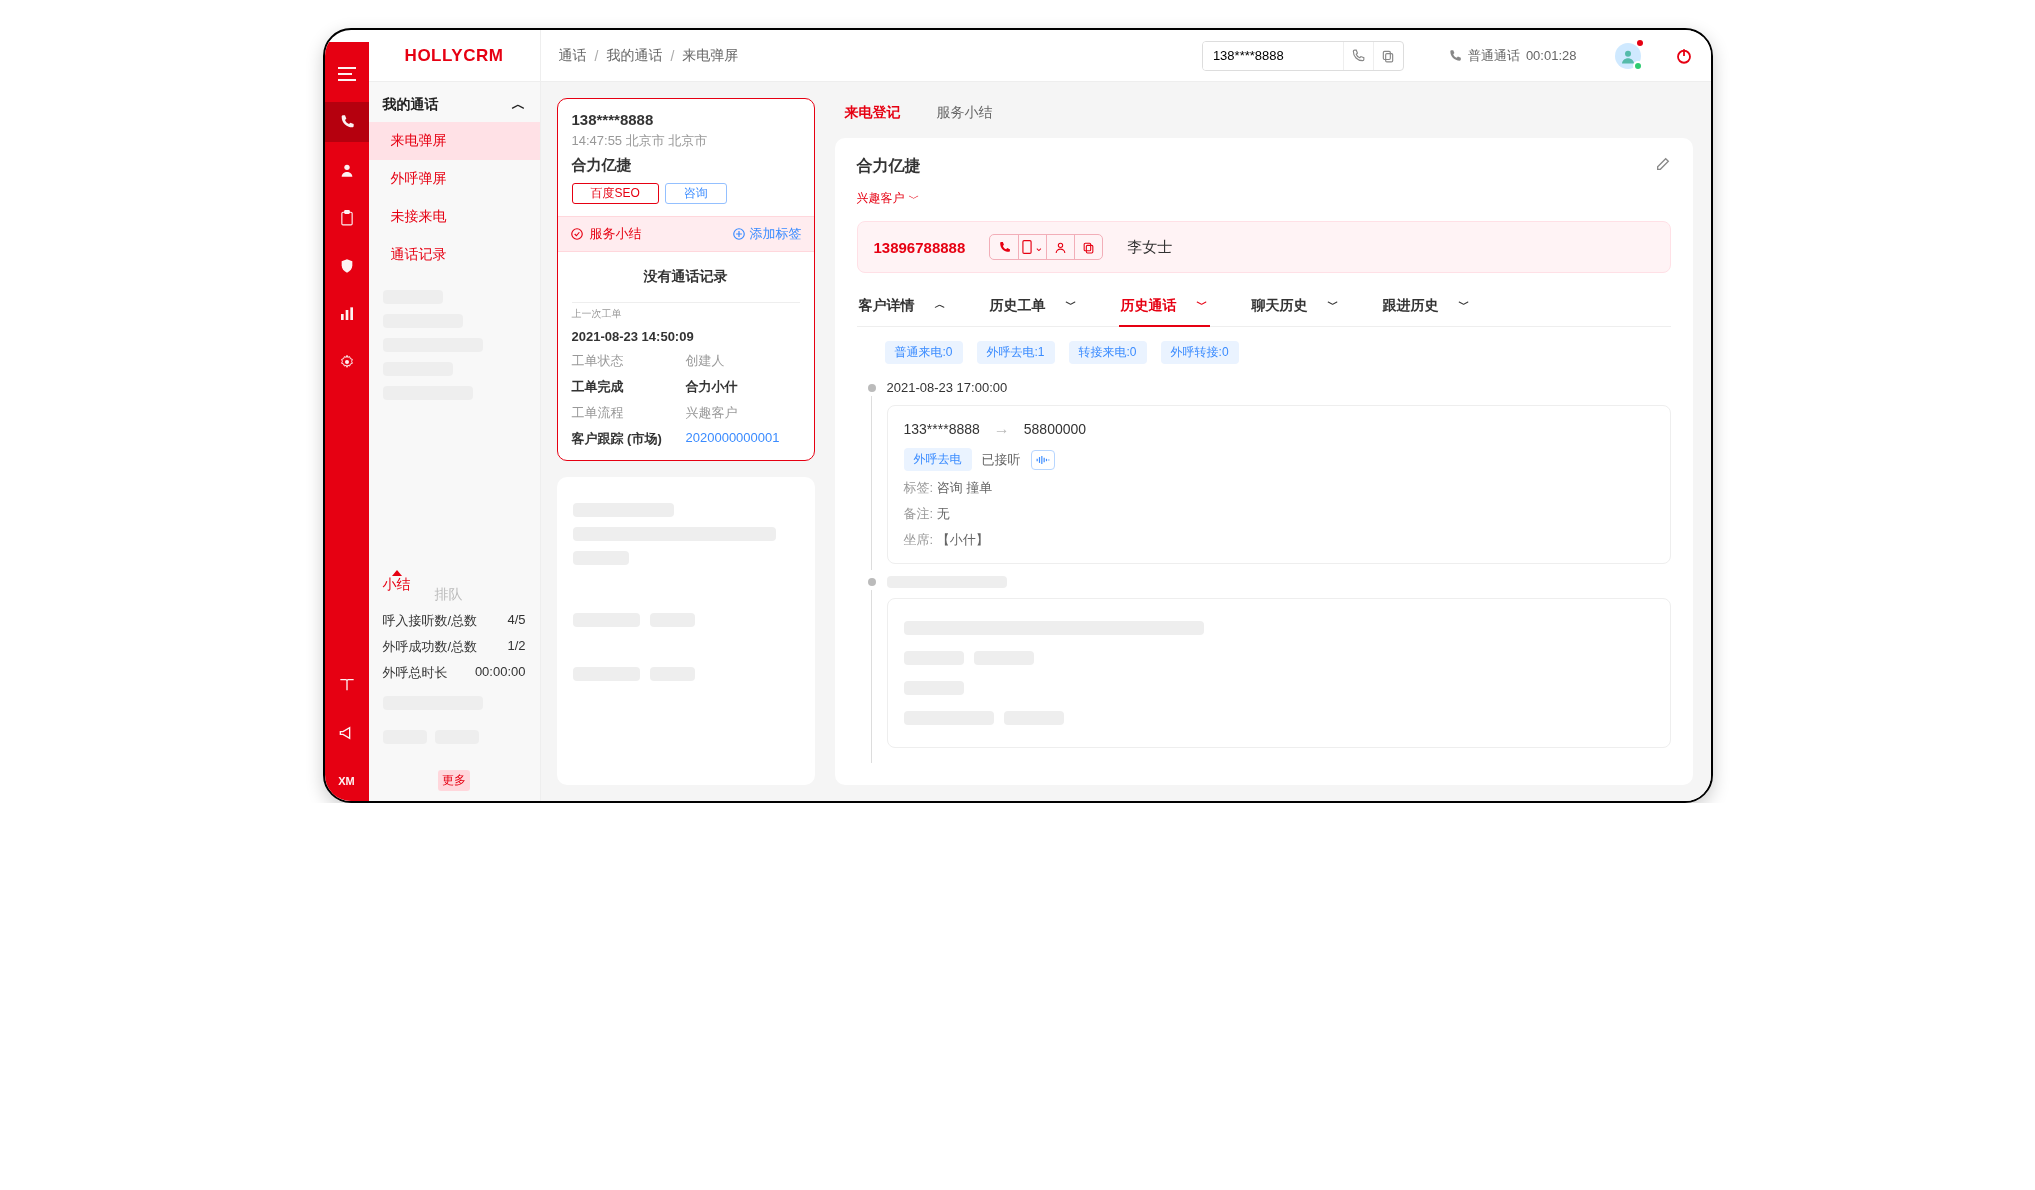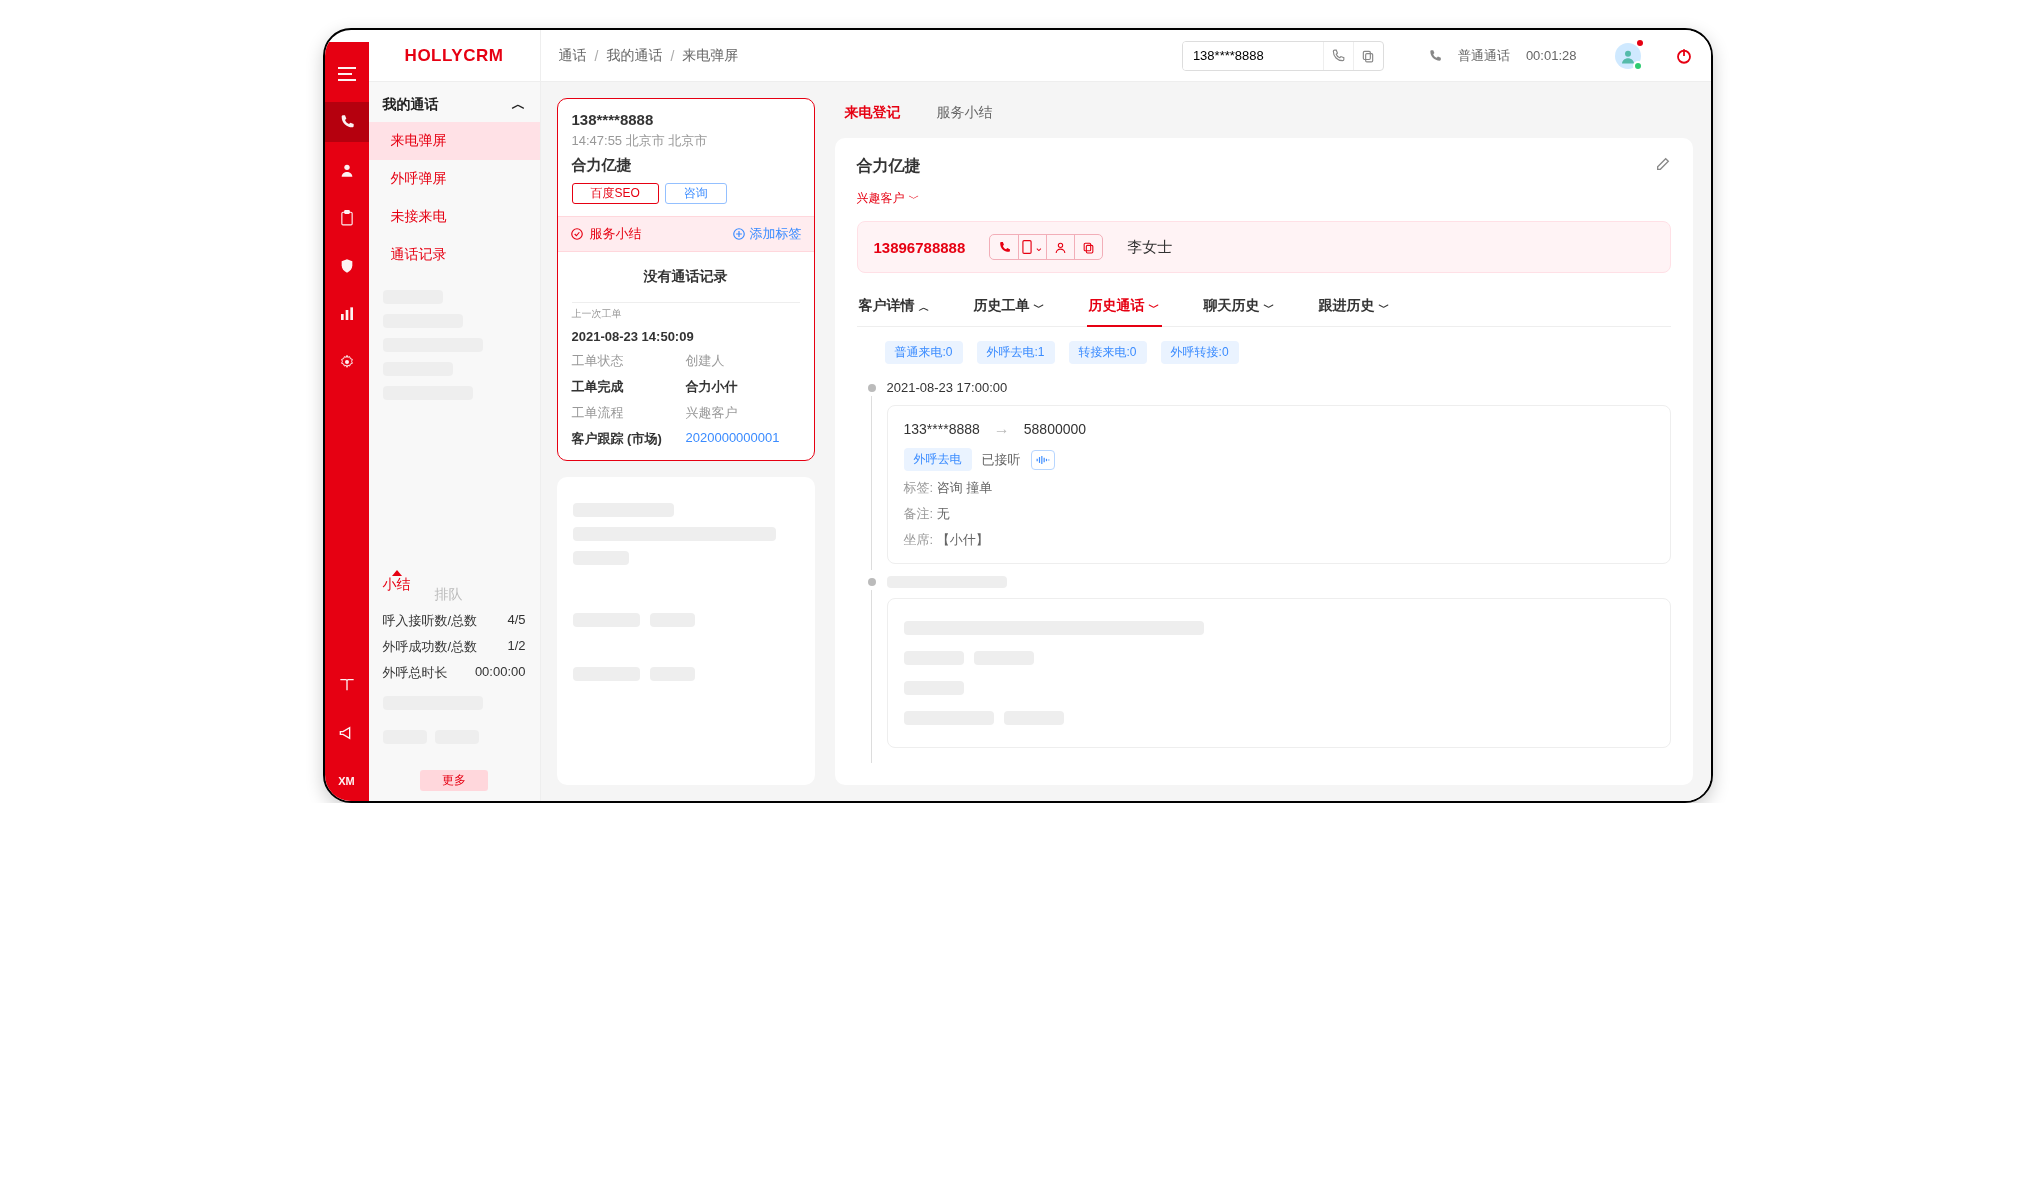--- a/index.html
+++ b/index.html
@@ -99,21 +99,21 @@
   .mini-tab.active { color:#e60012; position:relative; }
   .mini-tab.active .arrow-down {
     display:block; width:0;height:0;border-left:5px solid transparent;border-right:5px solid transparent;border-bottom:6px solid #e60012;
     margin: -16px auto 0;
   }
   .stats { padding: 0 14px; }
   .stats-row { display:flex; justify-content:space-between; font-size:13px; color:#333; padding:4px 0; }
   .stats-row .v { color:#333; }
   .more-badge {
     margin: 6px auto 10px;
-    width:68px; text-align:center; font-size:12px;
+    width:32px; text-align:center; font-size:12px;
     background:#ffd7dc; color:#e60012; border-radius:3px; padding:2px 4px;
   }
 
   
   .main { flex:1; display:flex; flex-direction:column; min-width:0; }
   .topbar {
     height:52px; display:flex; align-items:center; gap:10px;
     padding: 0 18px; border-bottom:1px solid #eee; background:#fff;
   }
   .crumbs { display:flex; gap:8px; color:#666; font-size:14px; align-items:center; }
@@ -124,21 +124,21 @@
     height:30px; overflow:hidden;
   }
   .search-group input {
     border:none; outline:none; padding:0 10px; height:100%; width:140px; font-size:13px;
   }
   .search-group .icon-btn {
     width:30px; height:100%; border-left:1px solid #eee;
     display:flex; align-items:center; justify-content:center; color:#888;
   }
   .call-status {
-    display:flex; align-items:center; gap:16px; color:#666; font-size:13px;
+    display:flex; align-items:center; gap:6px; color:#666; font-size:13px;
   }
   .call-status .phone-ico { color:#888; }
   .avatar {
     width:26px; height:26px; border-radius:50%; background:#cfe9ff;
     position:relative; display:flex; align-items:center; justify-content:center;
   }
   .avatar svg { width:18px; height:18px; }
   .avatar .dot {
     position:absolute; right:-2px; bottom:-2px; width:10px;height:10px;
     border-radius:50%; background:#2ecc71; border:2px solid #fff;
@@ -218,21 +218,21 @@
     color:#e60012;
   }
   .icon-strip .cell + .cell { border-left:1px solid #f2aeb8; }
   .pink-bar .name { font-size:15px; color:#333; }
 
   .subtabs {
     display:flex; gap:40px; margin-top:18px; border-bottom:1px solid #eee;
     font-size:14px;
   }
   .subtab {
-    padding:6px 2px 10px; display:flex; align-items:flex-end; gap:4px; cursor:pointer; color:#333; font-weight:600;
+    padding:6px 2px 10px; display:flex; align-items:flex-start; gap:20px; cursor:pointer; color:#333; font-weight:600;
     border-bottom:2px solid transparent; margin-bottom:-1px;
   }
   .subtab.active { color:#e60012; border-bottom-color:#e60012;font-family:Liberation Mono, monospace; }
   .chev { font-size:11px; }
 
   .chips { display:flex; gap:14px; margin:14px 0 0 28px; }
   .chip {
     background:#eaf3ff; color:#3a8bff; border-radius:4px; padding:3px 10px; font-size:12px;
   }
 

